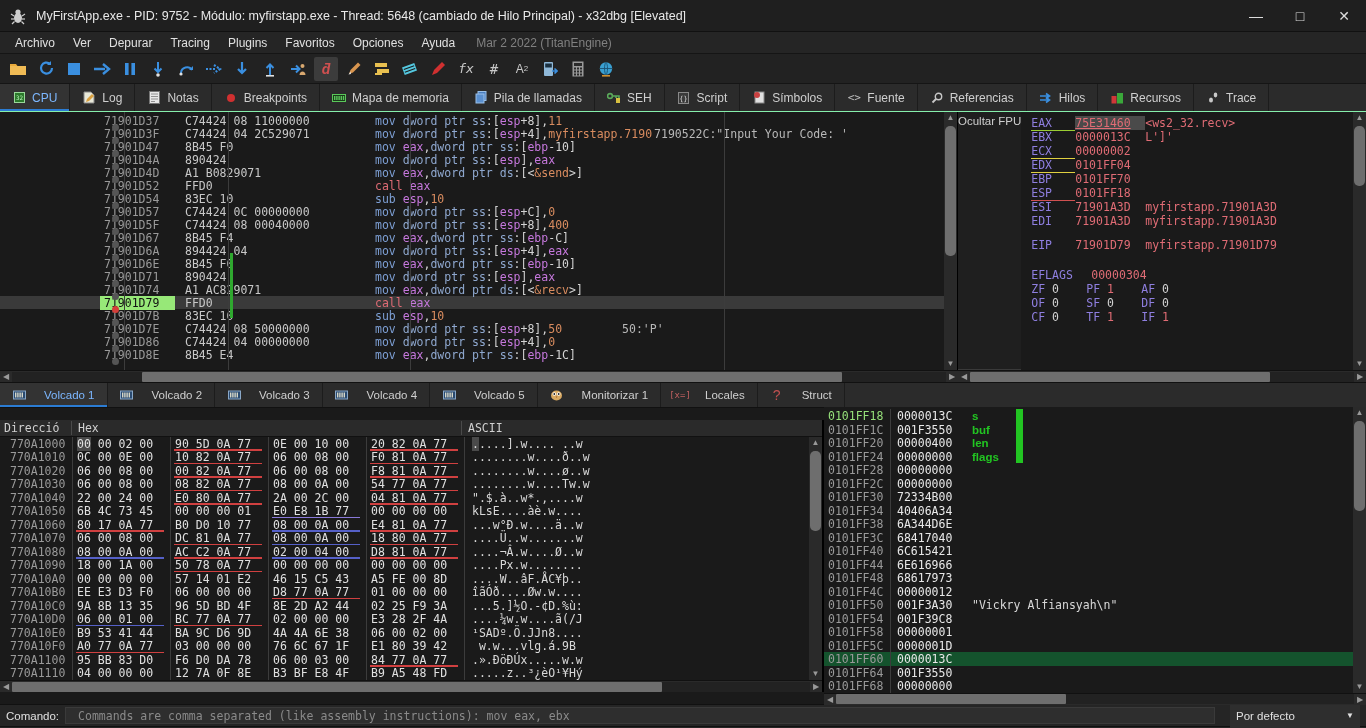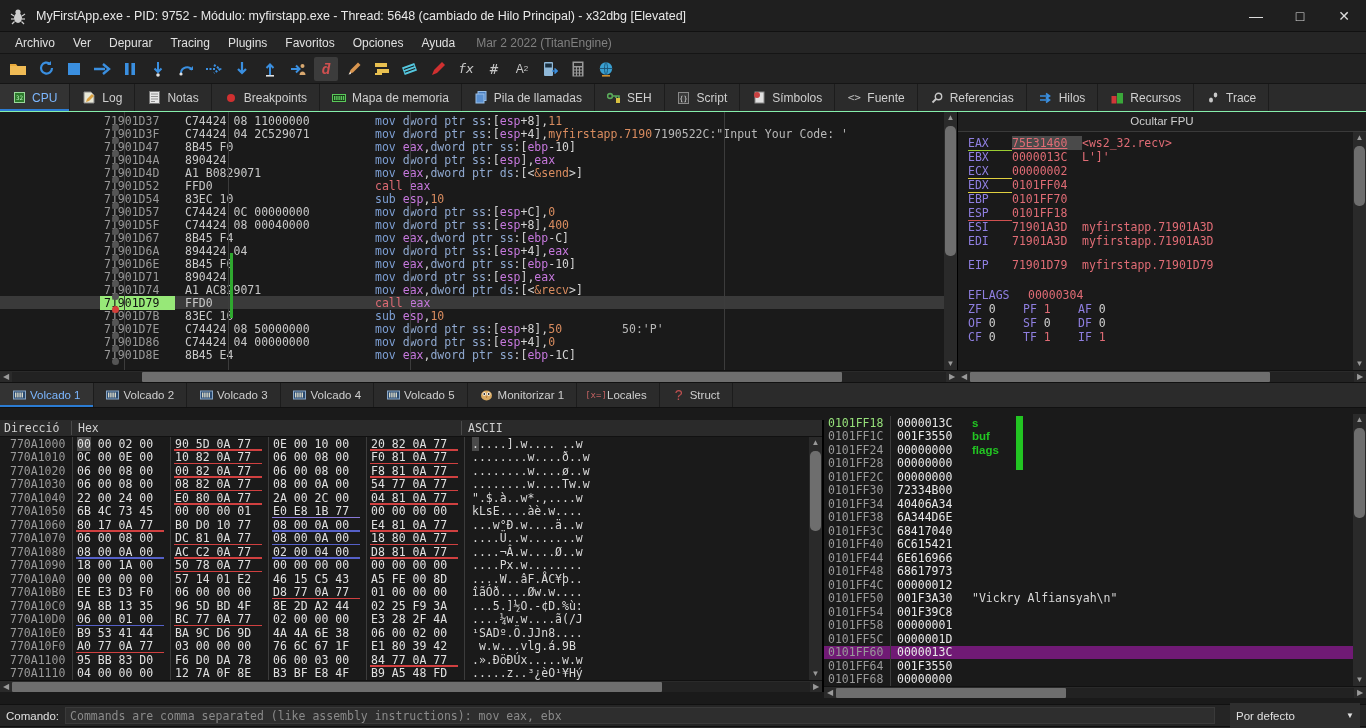--- a/index.html
+++ b/index.html
@@ -69,21 +69,21 @@
   .mn-call { color:#e06c75; }       
   .reg { color:#c678dd; }
   .num { color:#d98c5f; }
   .sym { color:#d98c5f; }
   .ptr { color:#8fa8cf; }
   .cmt { color:#b8b8b8; }
   
   .jbar { position:absolute; width:3px; background:#2fa82f; }
 
   
-  #regs { flex:1; background:#1a1a1a; display:flex; flex-direction:column; }
+  #regs { flex:1; background:#1a1a1a; display:flex; flex-direction:row; }
   #fpu-hdr { text-align:center; color:#cfcfcf; font-size:11.5px; padding:3px 0 4px;
              border-bottom:1px solid #3a3a3a; background:#1f1f1f; }
   #reg-body { flex:1; padding:4px 0 0 10px; font-size:11.5px; position:relative; }
   .reg-row { display:flex; height:14px; align-items:center; white-space:pre; }
   .reg-name { width:44px; color:#8f7fe0; }
   .reg-name.u-green { border-bottom:1px solid #9acd32; }
   .reg-name.u-yellow { border-bottom:1px solid #e0d040; }
   .reg-name.u-red { border-bottom:1px solid #d05050; }
   .reg-val { width:70px; color:#e06c75; }
   .reg-val.hl { background:#4a4a4a;text-decoration:underline; }
@@ -98,21 +98,21 @@
   .hs-arrow { width:12px; text-align:center; color:#9a9a9a; font-size:8px; }
   .hs-track { flex:1; height:10px; background:#222; position:relative; }
   .hs-thumb { position:absolute; top:0; height:10px; background:#6e6e6e; border-radius:1px;}
   .vscroll { width:13px; background:#2a2a2a; position:relative; }
   .vs-arrow { height:12px; text-align:center; color:#9a9a9a; font-size:8px; line-height:12px;}
   .vs-thumb { position:absolute; left:1px; width:11px; background:#6e6e6e; border-radius:5px;}
 
   
   #dumptabs { height:26px; background:#2b2b2b; display:flex; align-items:stretch;
               border-bottom:1px solid #111; border-top:1px solid #111; }
-  .dtab { display:flex; align-items:center; gap:4px; padding:0 12px;
+  .dtab { display:flex; align-items:center; gap:18px; padding:0 12px;
           border-right:1px solid #1c1c1c; color:#cfcfcf; font-size:11.5px; position:relative;}
   .dtab.active { background:#333; color:#7cb7ff; }
   .dtab.active::after { content:""; position:absolute; left:0; right:0; bottom:0;
                         height:2px; background:#2b7cd3; }
 
   
   #botpane { display:flex; height:296px; background:#1a1a1a;align-items:center; }
   #dumppane { width:824px; background:#1a1a1a; border-right:2px solid #000;
               display:flex; flex-direction:column; }
   #dump-head { height:17px; background:#2a2a2a; display:flex; font-size:11.5px;
@@ -133,38 +133,38 @@
   .hgrp.ul-violet::after{content:""; position:absolute; left:3px; right:6px; bottom:0px;
                          height:1.5px; background:#8878d8; }
   .d-asc { flex:1; color:#d8d8d8; padding-left:7px; border-left:1px solid #3c3c3c;}
   .selcell { background:#4a4a4a; }
 
   
   #stackpane { flex:1; background:#1a1a1a; display:flex; flex-direction:column;
                position:relative; }
   #stack-rows { flex:1; overflow:hidden; position:relative; padding-top:2px;}
   .s-row { display:flex; height:13.5px; align-items:center; font-size:11.5px; white-space:pre;}
-  .s-row.cur { background:#701a75; }
+  .s-row.cur { background:#14532d; }
   .s-addr { width:66px; flex:0 0 66px; color:#9a9a9a; padding-left:4px; }
   .s-addr.esp { color:#96e07a; }
   .s-val { width:74px; flex:0 0 74px; color:#e8e8e8; padding-left:6px;
            border-left:1px solid #3c3c3c; }
   .s-cmt { padding-left:8px; color:#d8d8d8; }
   .s-cmt.anno { color:#22c522; font-weight:bold; font-family:"Liberation Sans",sans-serif; }
 
   
   #green-bar { position:absolute; left:192px; top:2px; width:7px; height:54px;
                background:#22c522; }
 
   
   #cmdbar { height:22px; background:#252525; display:flex; align-items:center;
             border-top:1px solid #111; }
   #cmd-label { padding:0 6px 0 6px; font-size:11.5px; color:#e0e0e0; }
   #cmd-input { flex:1; height:17px; background:#2e2e2e; border:1px solid #3a3a3a;
-               color:#8a8a8a; font-size:11.5px; padding:0 4px; display:flex;
+               color:#8a8a8a; font-size:11.5px; padding:0 12px; display:flex;
                align-items:center; font-family:"DejaVu Sans Mono",monospace;
                margin-right:15px; }
   #cmd-combo { width:130px; height:26px; background:#2e2e2e; display:flex;
                align-items:center; justify-content:space-between; padding:0 6px;
                color:#e0e0e0; font-size:11.5px; margin-right:6px; }
 
   
   #statusbar { height:24px; background:#252525; display:flex; align-items:center;
                border-top:1px solid #111; }
 </style>
@@ -696,20 +696,21 @@
         </div>
       <div class="hs-arrow">▶</div>
     </div>
   </div>
 
   <div id="stackpane">
     <div id="stack-rows">
       <div id="stack-holder">
           <div class="s-row mono"><span class="s-addr esp">0101FF18</span><span class="s-val">0000013C</span><span class="s-cmt anno">s</span></div>
           <div class="s-row mono"><span class="s-addr">0101FF1C</span><span class="s-val">001F3550</span><span class="s-cmt anno">buf</span></div>
+          <div class="s-row mono"><span class="s-addr">0101FF20</span><span class="s-val">00000400</span><span class="s-cmt anno">len</span></div>
           <div class="s-row mono"><span class="s-addr">0101FF24</span><span class="s-val">00000000</span><span class="s-cmt anno">flags</span></div>
           <div class="s-row mono"><span class="s-addr">0101FF28</span><span class="s-val">00000000</span></div>
           <div class="s-row mono"><span class="s-addr">0101FF2C</span><span class="s-val">00000000</span></div>
           <div class="s-row mono"><span class="s-addr">0101FF30</span><span class="s-val">72334B00</span></div>
           <div class="s-row mono"><span class="s-addr">0101FF34</span><span class="s-val">40406A34</span></div>
           <div class="s-row mono"><span class="s-addr">0101FF38</span><span class="s-val">6A344D6E</span></div>
           <div class="s-row mono"><span class="s-addr">0101FF3C</span><span class="s-val">68417040</span></div>
           <div class="s-row mono"><span class="s-addr">0101FF40</span><span class="s-val">6C615421</span></div>
           <div class="s-row mono"><span class="s-addr">0101FF44</span><span class="s-val">6E616966</span></div>
           <div class="s-row mono"><span class="s-addr">0101FF48</span><span class="s-val">68617973</span></div>

